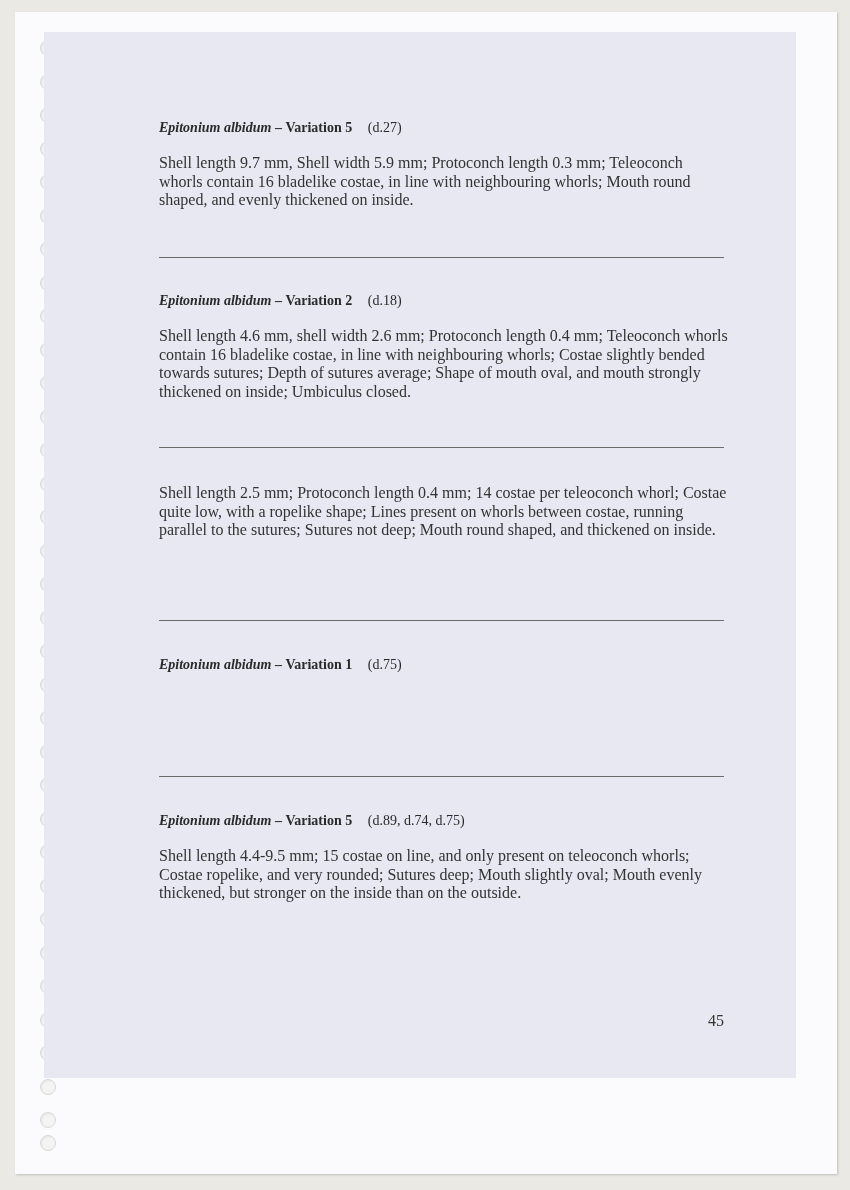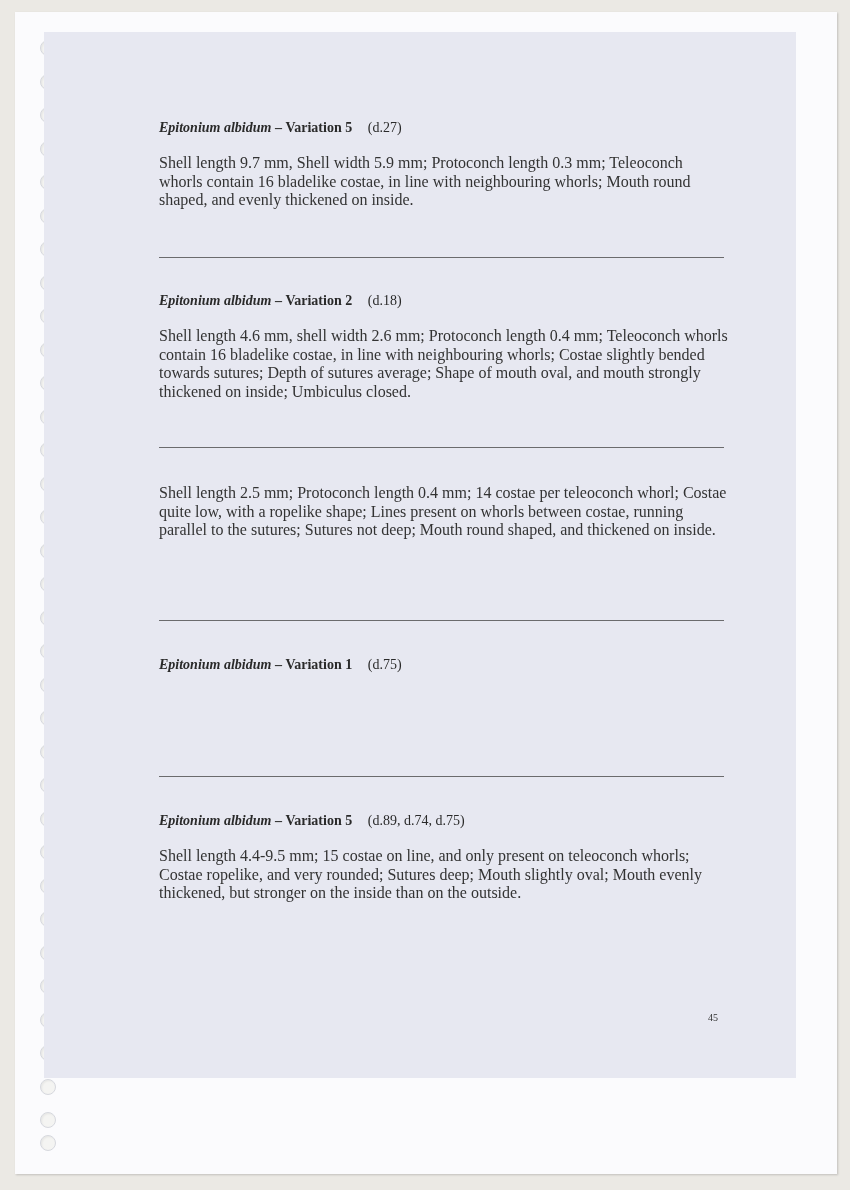--- a/index.html
+++ b/index.html
@@ -26,21 +26,21 @@
     .heading { font-size: 14px; color: #2a2a2a; margin: 0 0 18px 0; }
     .heading .species { font-style: italic; font-weight: bold; }
     .heading .variation { font-weight: bold; }
     .heading .ref { margin-left: 12px; font-weight: normal; }
     .body { font-size: 16px; line-height: 18.5px; color: #333; margin: 0; }
     .rule {
       position: absolute; left: 159px; width: 565px; height: 0;
       border-top: 1.4px solid #6b6b6d;
     }
     .page-number {
-      position: absolute; left: 708px; top: 1012px; font-size: 10px; color: #333;
+      position: absolute; left: 708px; top: 1012px; font-size: 16px; color: #333;
     }
   </style>
 </head>
 <body>
 
 <div class="sheet">
   <div class="hole" style="top:28px"></div>
   <div class="hole" style="top:62px"></div>
   <div class="hole" style="top:95px"></div>
   <div class="hole" style="top:129px"></div>

